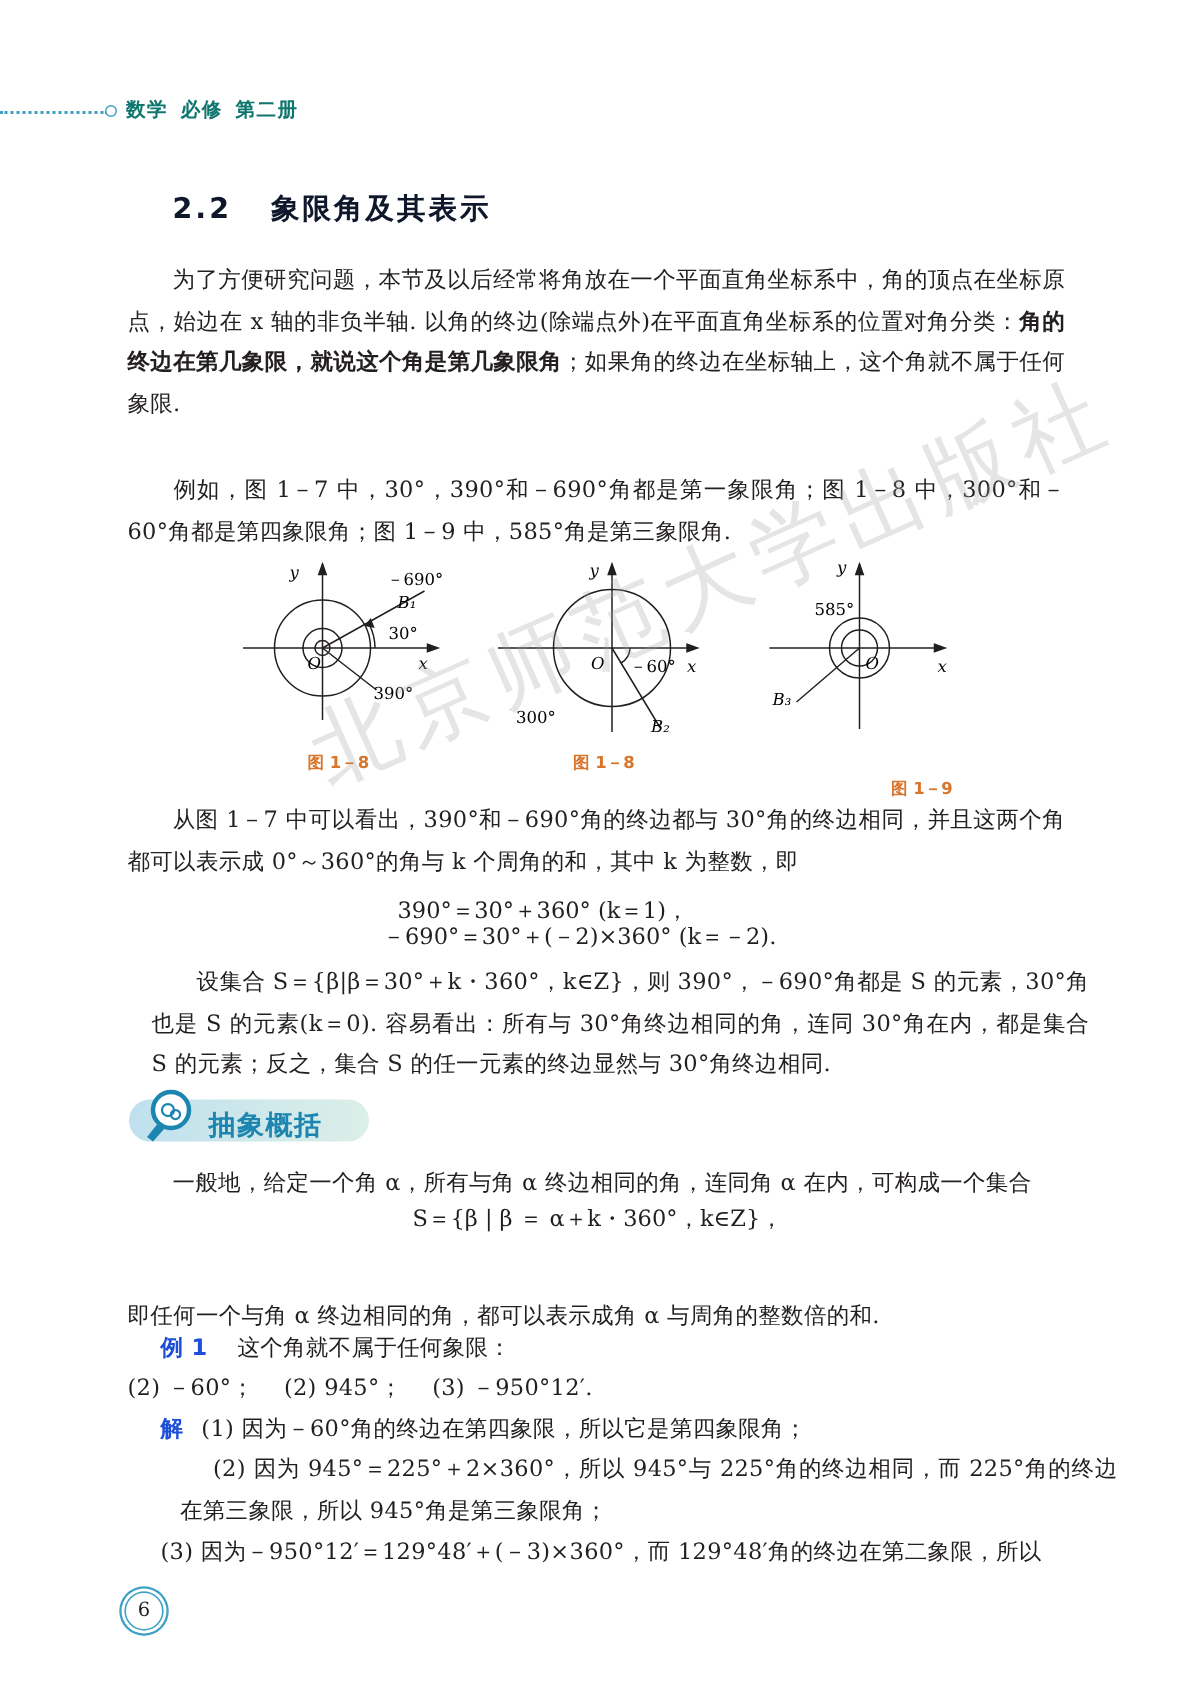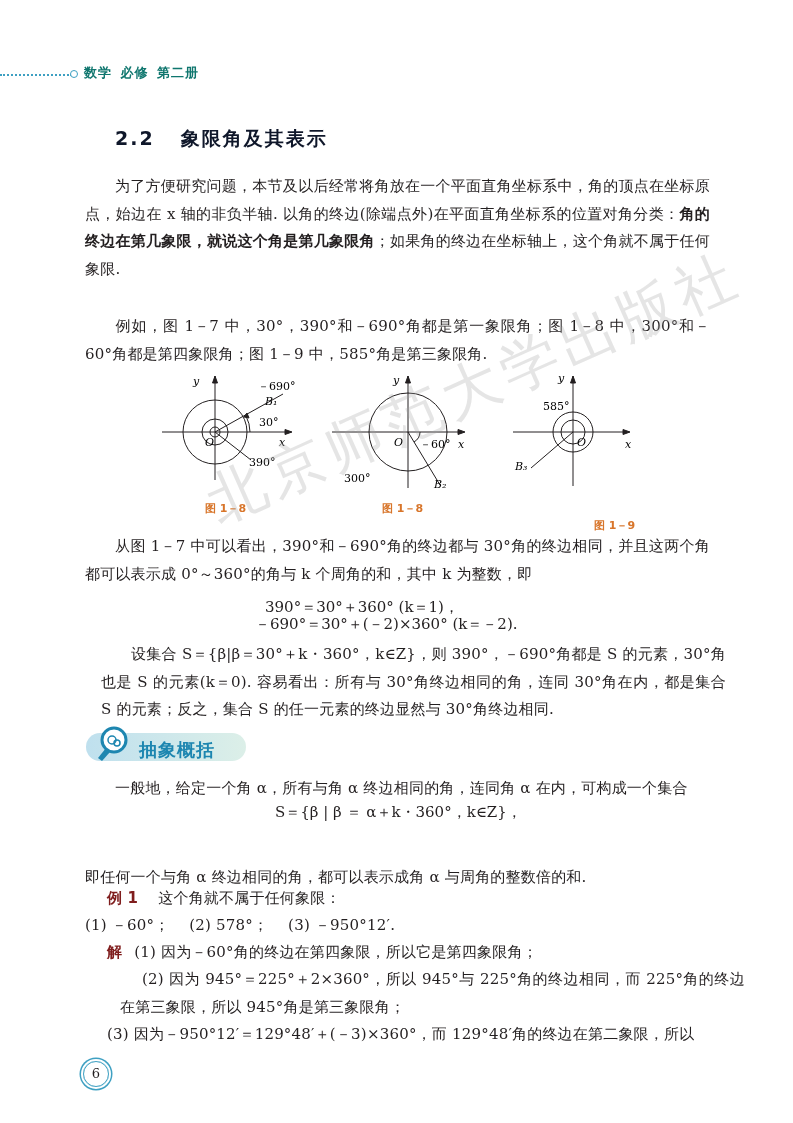--- a/index.html
+++ b/index.html
@@ -23,21 +23,21 @@
   .fig-caption { position: absolute; font-family: "DejaVu Sans", sans-serif; font-size: 11px;
                  color: #d8752a; font-weight: bold; }
   .watermark { position: absolute; left: 195px; top: 470px; font-family: "DejaVu Serif", serif;
                font-size: 58px; color: rgba(160,160,160,0.28); transform: rotate(-24deg);
                transform-origin: left top; white-space: nowrap; letter-spacing: 6px; pointer-events: none; }
   .abstract-badge { position: absolute; left: 86px; top: 733px; width: 160px; height: 28px;
                     border-radius: 14px; background: linear-gradient(90deg, #bfe0ee, #dcefe8); }
   .abstract-icon { position: absolute; left: 92px; top: 724px; width: 40px; height: 40px; }
   .abstract-label { position: absolute; left: 139px; top: 738px; font-family: "DejaVu Sans", sans-serif;
                     font-weight: bold; font-size: 18px; color: #1d86b0; letter-spacing: 1px; }
-  .example-label { color: #7f1d1d; font-family: "DejaVu Sans", sans-serif; font-weight: bold; }
+  .example-label { color: #1d4ed8; font-family: "DejaVu Sans", sans-serif; font-weight: bold; }
   .page-num { position: absolute; left: 83px; top: 1061px; width: 24px; height: 24px; border-radius: 50%;
               border: 1.5px solid #3ea0c2; box-shadow: 0 0 0 2px #fff, 0 0 0 3.5px #3ea0c2;
               text-align: center; line-height: 24px; font-size: 13px; color: #231f20; }
 </style>
 </head>
 <body>
 
 <div class="header-line"></div>
 <div class="header-dot"></div>
 <div class="header-title">数学  必修  第二册</div>
@@ -138,21 +138,21 @@
 
 <div class="para" style="top:775px;">
   <span class="indent"></span><span>一般地，给定一个角 α，所有与角 α 终边相同的角，连同角 α 在内，可构成一个集合</span>
 </div>
 <div class="eq" style="left:275px; top:803px;">S＝{β | β ＝ α＋k・360°，k∈Z}，</div>
 <div class="para" style="top:864px;">即任何一个与角 α 终边相同的角，都可以表示成角 α 与周角的整数倍的和.</div>
 
 <div class="para" style="top:885px;">
   <span style="display:inline-block; width:22px;"></span><span class="example-label">例 1</span><span style="display:inline-block; width:20px;"></span><span>这个角就不属于任何象限：</span>
 </div>
-<div class="para" style="top:912px; white-space:pre;">(1) －60°；    (2) 578°；    (3) －950°12′.</div>
+<div class="para" style="top:912px; white-space:pre;">(2) －60°；    (2) 945°；    (3) －950°12′.</div>
 <div class="para" style="top:939px;">
   <span style="display:inline-block; width:22px;"></span><span class="example-label">解</span><span style="display:inline-block; width:12px;"></span><span>(1) 因为－60°角的终边在第四象限，所以它是第四象限角；</span>
 </div>
 <div class="para" style="top:966px;margin-left:35px;">
   <span style="display:inline-block; width:22px;"></span><span>(2) 因为 945°＝225°＋2×360°，所以 945°与 225°角的终边相同，而 225°角的终边在第三象限，所以 945°角是第三象限角；</span>
 </div>
 <div class="para" style="top:1021px;">
   <span style="display:inline-block; width:22px;"></span><span>(3) 因为－950°12′＝129°48′＋(－3)×360°，而 129°48′角的终边在第二象限，所以</span>
 </div>
 

